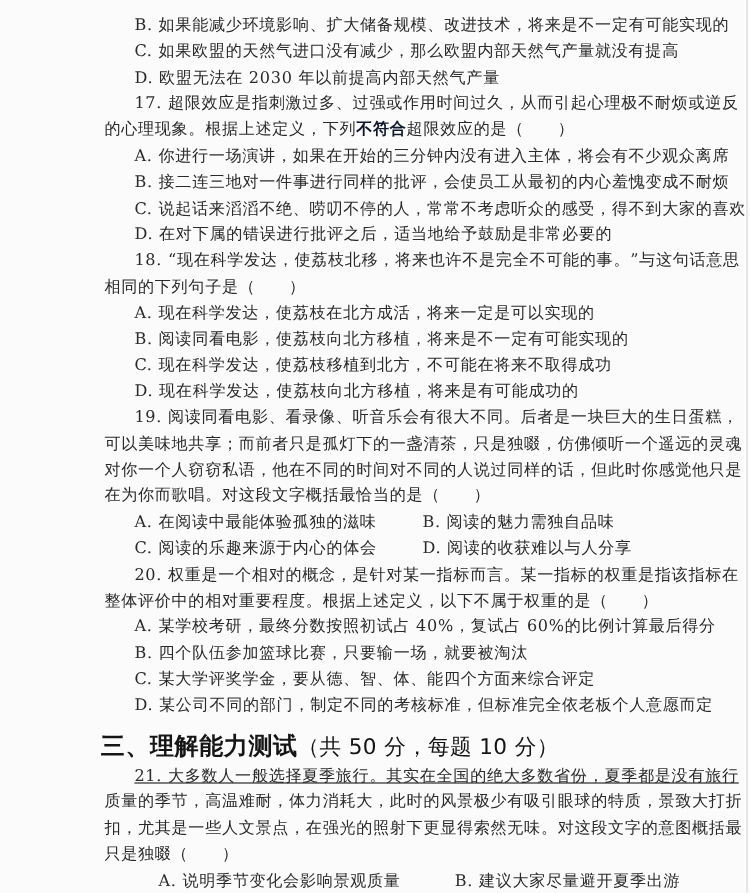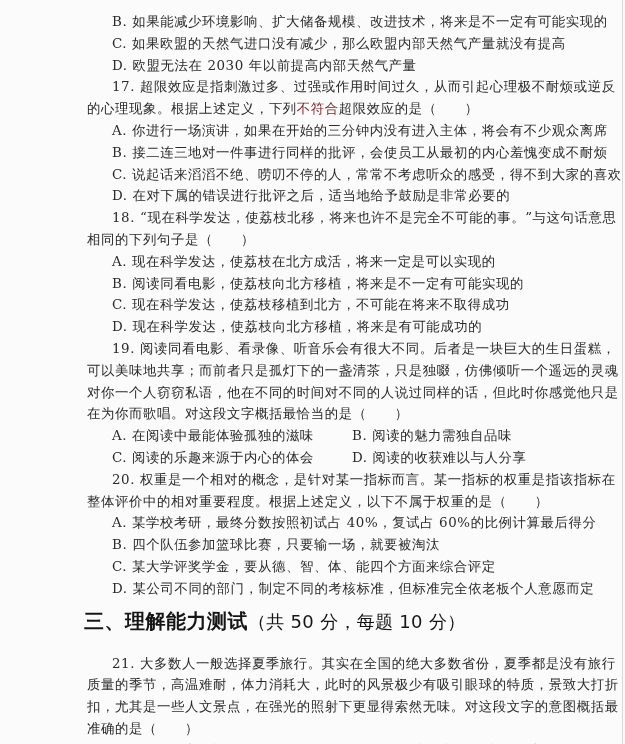--- a/index.html
+++ b/index.html
@@ -22,32 +22,32 @@
   }
   .line {
     height: 21.8px; line-height: 21.8px;
     font-size: 13.4px; white-space: nowrap;
     letter-spacing: 0.6px;
   }
   .ind { padding-left: 25px; }
   .opt-row { display: flex; }
   .opt-row .col-a { width: 240px; }
   .opt-row.wide .col-a { width: 278px; margin-left: 20px; }
-  .bold { font-weight: normal; color: #7f1d1d; }
+  .bold { font-weight: bold; color: #0f172a; }
   .heading {
     height: 34px; line-height: 36px;
     font-family: "DejaVu Sans", "Liberation Sans", sans-serif;
     font-size: 20px; font-weight: bold; color: #151515;
     margin-top: 3px; letter-spacing: 0.5px;
     margin-left: -3px;
   }
   .heading .sub {
     font-size: 18px; font-weight: normal; letter-spacing: 0.3px;
   }
-  .after-heading { margin-top: 16px; }
+  .after-heading { margin-top: 0px; text-decoration: underline; }
 </style>
 </head>
 <body>
 
 <div class="page">
   <div class="right-rule"></div>
 
   <div class="content">
 
     <div class="line ind">B. 如果能减少环境影响、扩大储备规模、改进技术，将来是不一定有可能实现的</div>
@@ -86,20 +86,20 @@
     <div class="line ind">A. 某学校考研，最终分数按照初试占 40%，复试占 60%的比例计算最后得分</div>
     <div class="line ind">B. 四个队伍参加篮球比赛，只要输一场，就要被淘汰</div>
     <div class="line ind">C. 某大学评奖学金，要从德、智、体、能四个方面来综合评定</div>
     <div class="line ind">D. 某公司不同的部门，制定不同的考核标准，但标准完全依老板个人意愿而定</div>
 
     <div class="heading"><span>三、理解能力测试</span><span class="sub">（共 50 分，每题 10 分）</span></div>
 
     <div class="line ind after-heading">21. 大多数人一般选择夏季旅行。其实在全国的绝大多数省份，夏季都是没有旅行</div>
     <div class="line">质量的季节，高温难耐，体力消耗大，此时的风景极少有吸引眼球的特质，景致大打折</div>
     <div class="line">扣，尤其是一些人文景点，在强光的照射下更显得索然无味。对这段文字的意图概括最</div>
-    <div class="line">准确的是（　　）</div>
+    <div class="line">只是独啜（　　）</div>
     <div class="line ind opt-row wide">
       <span class="col-a">A. 说明季节变化会影响景观质量</span>
       <span>B. 建议大家尽量避开夏季出游</span>
     </div>
 
   </div>
 </div>
 
 </body></html>

